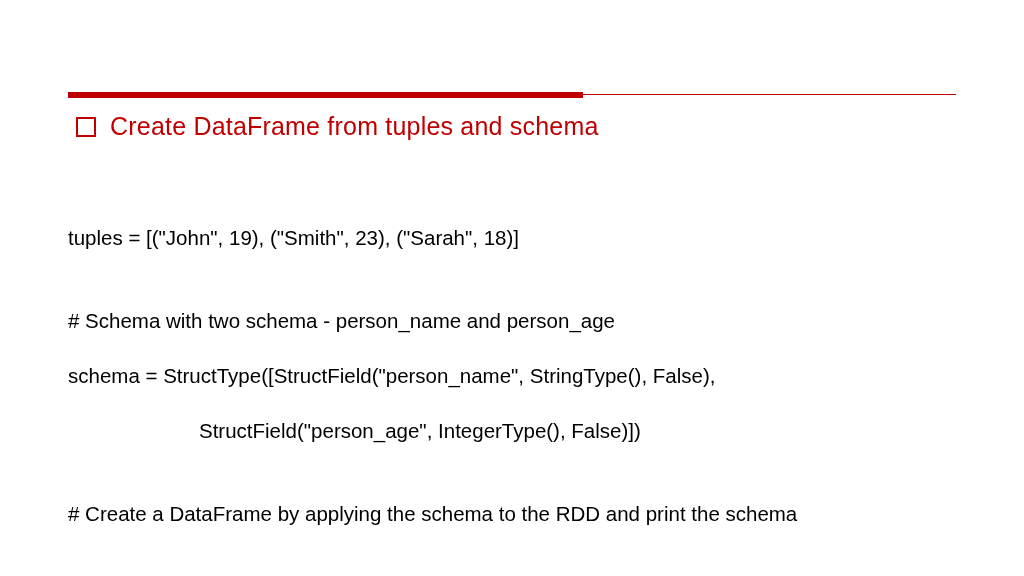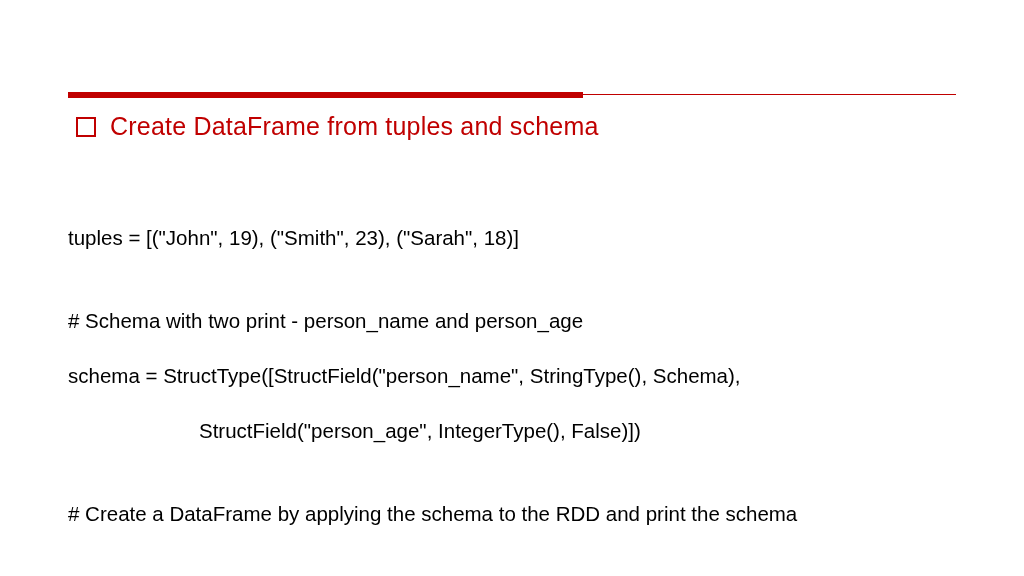--- a/index.html
+++ b/index.html
@@ -75,20 +75,20 @@
 </div>
 
 <div class="heading-row">
   <div class="square-bullet"></div>
   <div class="heading-text">Create DataFrame from tuples and schema</div>
 </div>
 
 <div class="code-block">
 <span class="code-line">tuples = [("John", 19), ("Smith", 23), ("Sarah", 18)]</span>
 <span class="code-line"></span>
-<span class="code-line"># Schema with two print - person_name and person_age</span>
-<span class="code-line">schema = StructType([StructField("person_name", StringType(), Schema),</span>
+<span class="code-line"># Schema with two schema - person_name and person_age</span>
+<span class="code-line">schema = StructType([StructField("person_name", StringType(), False),</span>
 <span class="code-line">                       StructField("person_age", IntegerType(), False)])</span>
 <span class="code-line"></span>
 <span class="code-line"># Create a DataFrame by applying the schema to the RDD and print the schema</span>
 
 
 </div>
 
 </body></html>

